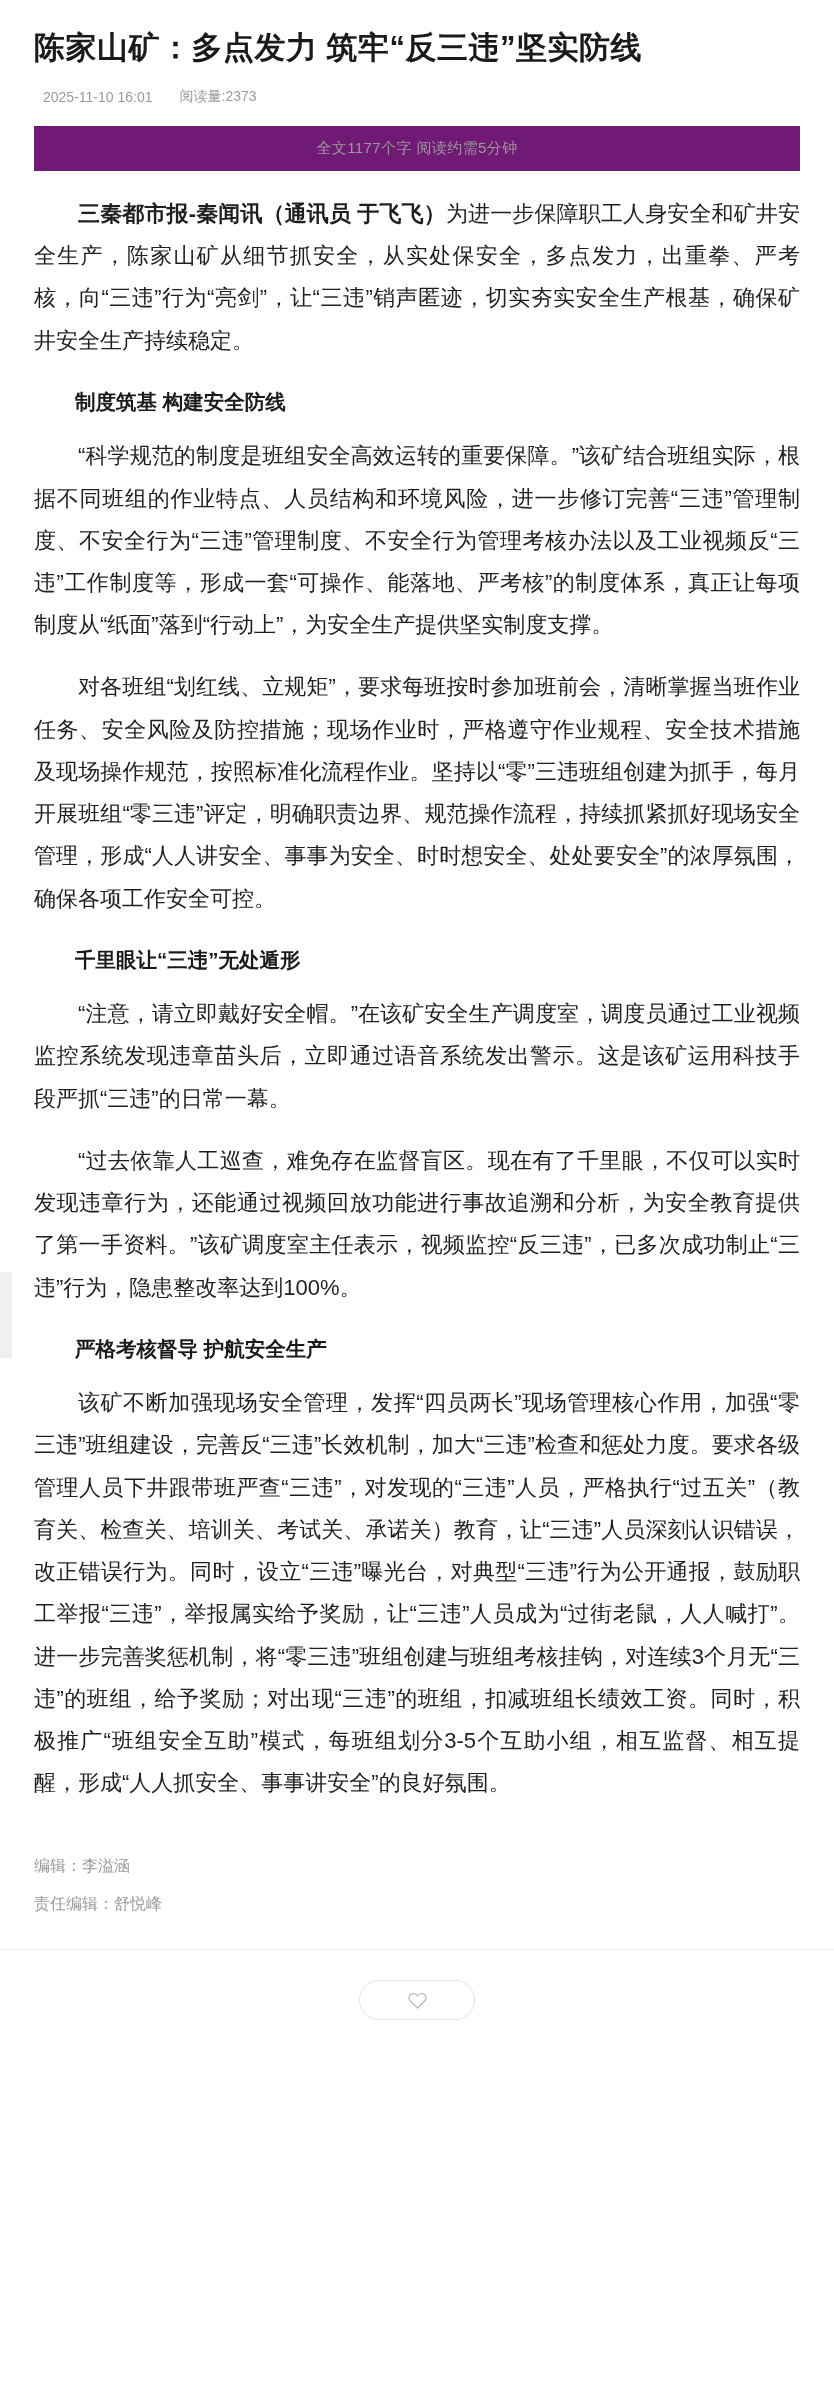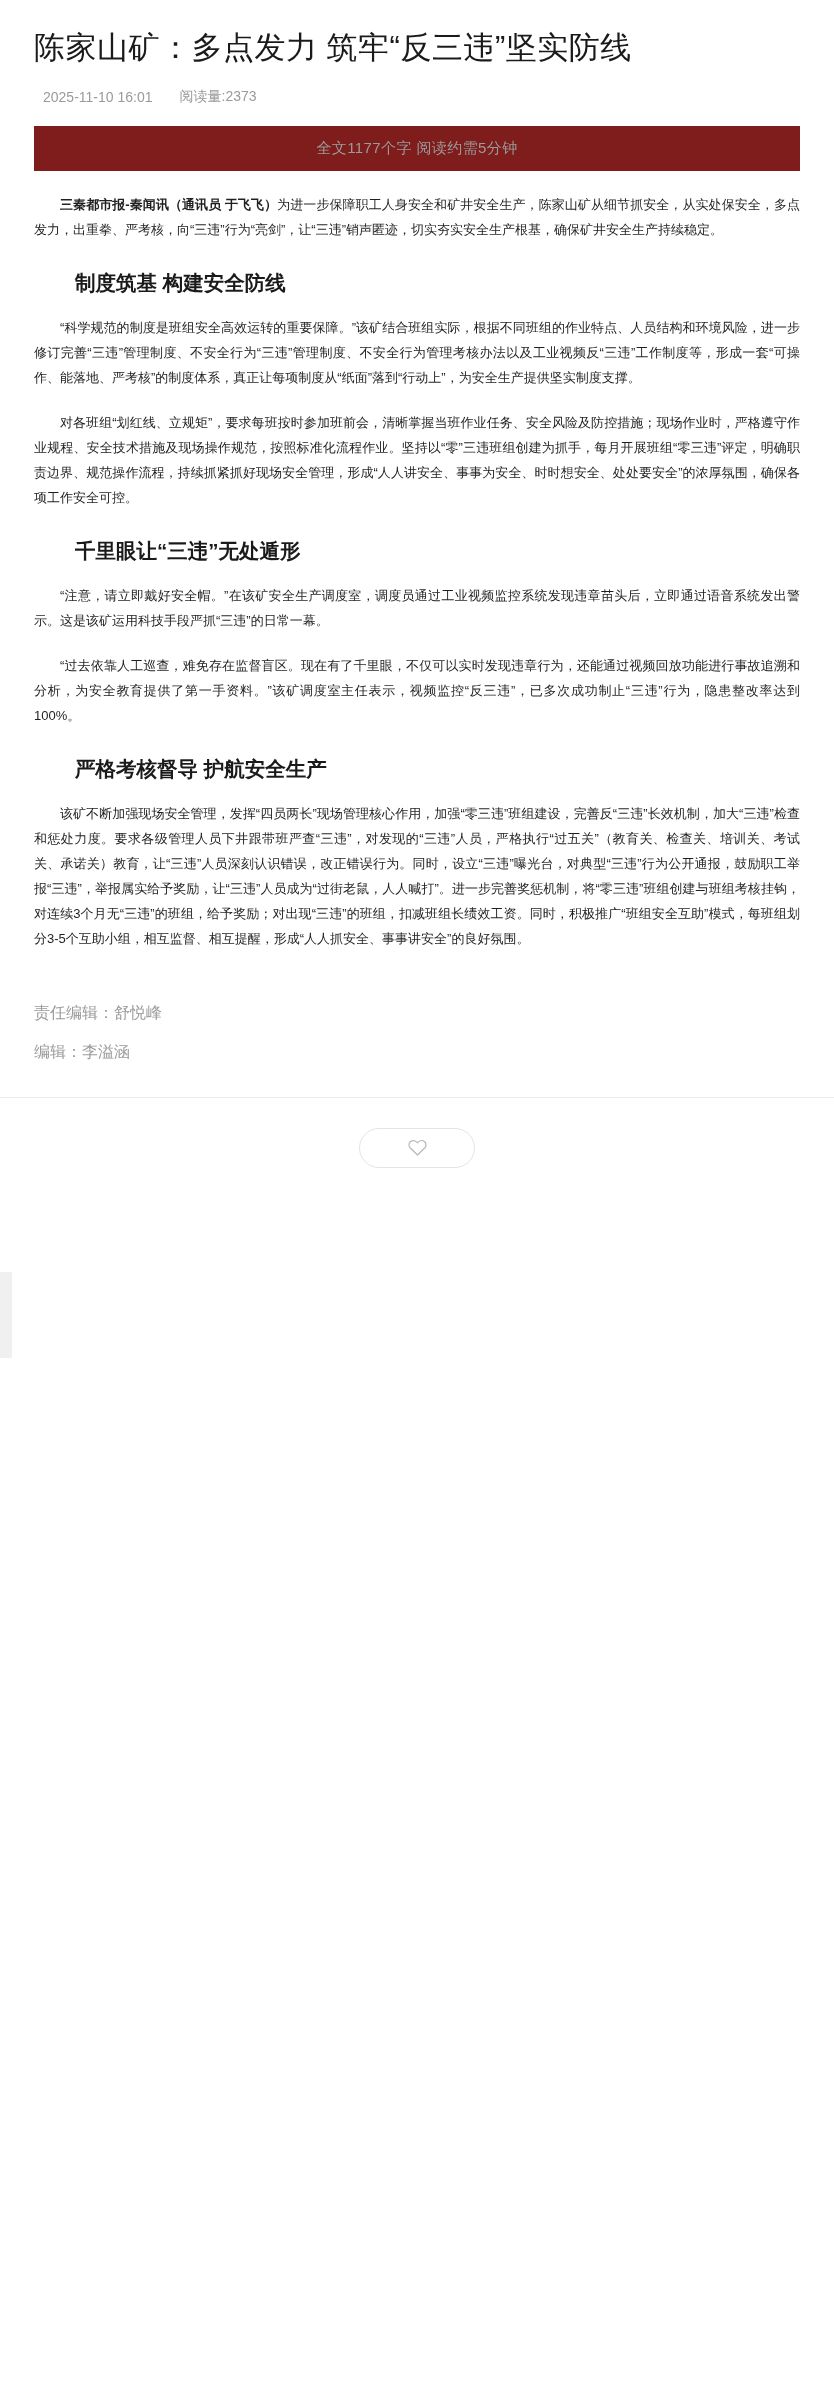--- a/index.html
+++ b/index.html
@@ -20,45 +20,45 @@
     position: relative;
     background: #ffffff;
     padding: 0;
   }
   .article {
     padding: 26px 34px 0 34px;
   }
   .title {
     font-size: 31px;
     line-height: 1.42;
-    font-weight: 400;
+    font-weight: 700;
     color: #1a1a1a;
     letter-spacing: 0.5px;
     margin: 0 0 18px 0;
   }
   .meta-row {
     display: flex;
     align-items: center;
     gap: 18px;
     font-size: 14px;
     color: #9a9a9a;
     margin-bottom: 20px;
   }
   .meta-row span { white-space: nowrap; margin-left: 9px; }
   .summary-bar {
-    background: #7f1d1d;
+    background: #701a75;
     color: #9b9b9b;
     font-size: 15px;
     text-align: center;
     padding: 13px 0;
     margin: 0 0 22px 0;
     letter-spacing: 0.4px;
   }
   .body-text p {
-    font-size: 13px;
+    font-size: 22px;
     line-height: 1.92;
     color: #1f1f1f;
     margin: 8px 0 20px 0;
     text-align: justify;
     text-justify: inter-ideograph;
     text-indent: 2em;
   }
   .body-text .inline-strong {
     font-weight: 700;
   }
@@ -150,22 +150,22 @@
 
       <p>“过去依靠人工巡查，难免存在监督盲区。现在有了千里眼，不仅可以实时发现违章行为，还能通过视频回放功能进行事故追溯和分析，为安全教育提供了第一手资料。”该矿调度室主任表示，视频监控“反三违”，已多次成功制止“三违”行为，隐患整改率达到100%。</p>
 
       <h2 class="section-head">严格考核督导 护航安全生产</h2>
 
       <p>该矿不断加强现场安全管理，发挥“四员两长”现场管理核心作用，加强“零三违”班组建设，完善反“三违”长效机制，加大“三违”检查和惩处力度。要求各级管理人员下井跟带班严查“三违”，对发现的“三违”人员，严格执行“过五关”（教育关、检查关、培训关、考试关、承诺关）教育，让“三违”人员深刻认识错误，改正错误行为。同时，设立“三违”曝光台，对典型“三违”行为公开通报，鼓励职工举报“三违”，举报属实给予奖励，让“三违”人员成为“过街老鼠，人人喊打”。进一步完善奖惩机制，将“零三违”班组创建与班组考核挂钩，对连续3个月无“三违”的班组，给予奖励；对出现“三违”的班组，扣减班组长绩效工资。同时，积极推广“班组安全互助”模式，每班组划分3-5个互助小组，相互监督、相互提醒，形成“人人抓安全、事事讲安全”的良好氛围。</p>
 
     </div>
 
     <div class="footer-credits">
+      <div>编辑：李溢涵</div>
       <div>责任编辑：舒悦峰</div>
-      <div>编辑：李溢涵</div>
     </div>
 
   </div>
 
   <div class="divider"></div>
 
   <div class="like-bar">
     <div class="like-btn">
       <svg class="heart-icon" viewBox="0 0 24 24" aria-hidden="true">
         <path d="M12 20.5 3.8 12.6a5 5 0 0 1 7.1-7.05L12 6.6l1.1-1.05a5 5 0 0 1 7.1 7.05z" fill="none" stroke="#b9b9b9" stroke-width="1.5" stroke-linejoin="round"></path>

